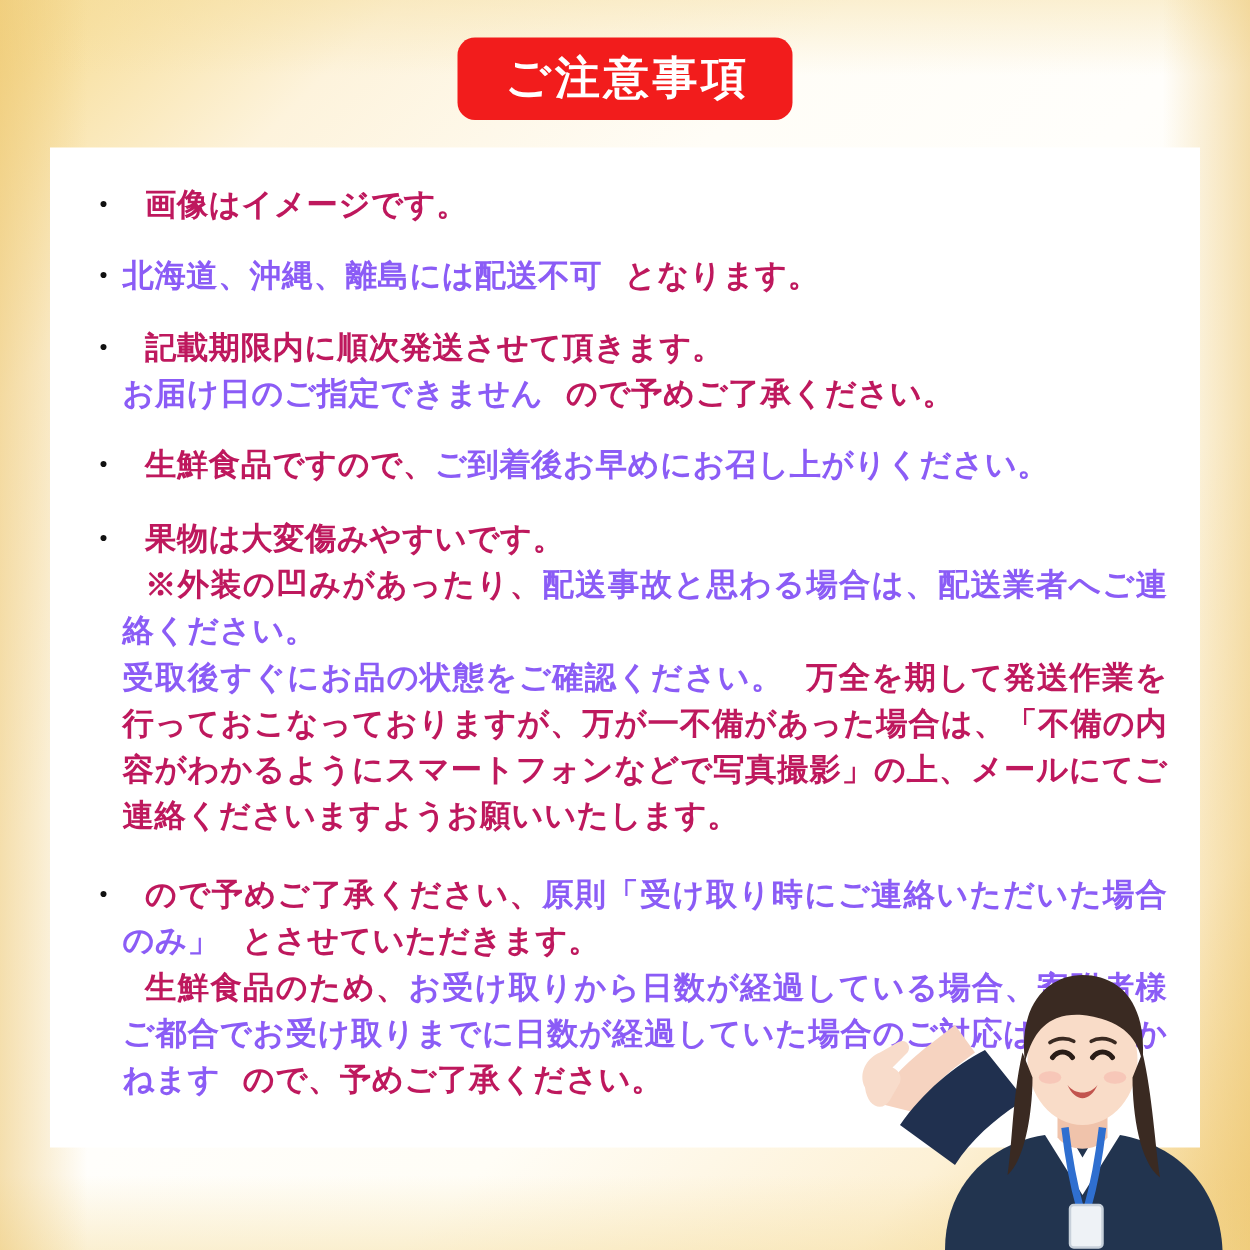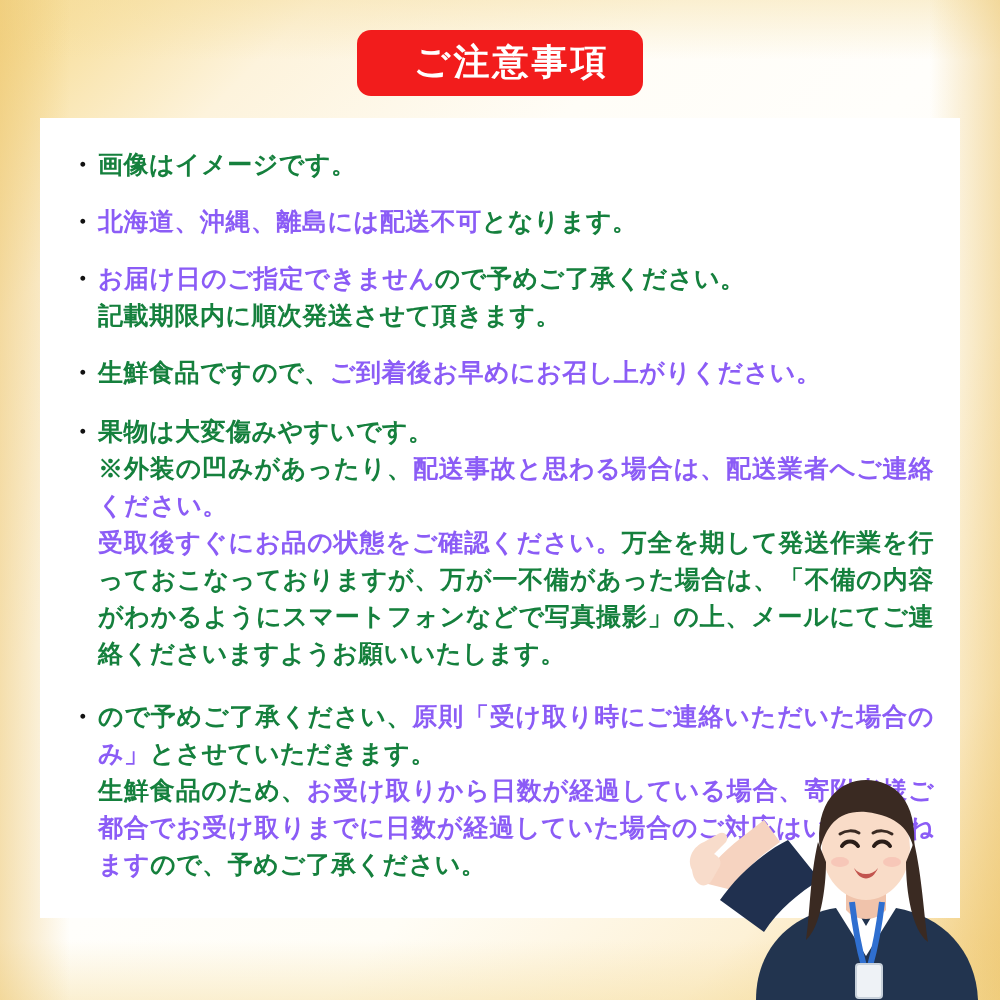--- a/index.html
+++ b/index.html
@@ -44,21 +44,21 @@
     text-align: center;
     z-index: 5;
   }
   .title-badge {
     display: inline-block;
     background: #f21c1c;
     color: #ffffff;
     font-size: 36px;
     font-weight: bold;
     letter-spacing: 3px;
-    padding: 14px 34px 16px 57px;
+    padding: 14px 34px 16px 38px;
     border-radius: 14px;
     line-height: 1;
   }
 
   
   .card {
     position: absolute;
     left: 40px;
     top: 118px;
     width: 920px;
@@ -91,21 +91,21 @@
     color: #111111;
     font-weight: bold;
   }
   .line {
     display: block;
   }
   .line.indent {
     text-indent: 0;
   }
   .red { color: #8b5cf6; }
-  .blk { color: #15803d; }
+  .blk { color: #be185d; margin-left: 18px; }
 
   .para {
     display: block;
     text-align: justify;
   }
 
   
   .item-1 { margin-bottom: 20px; }
   .item-2 { margin-bottom: 20px; }
   .item-3 { margin-bottom: 20px; }
@@ -144,25 +144,25 @@
 
       <li class="note-item item-2">
         <span class="bullet">・</span>
         <span class="line">
           <span class="red">北海道、沖縄、離島には配送不可</span><span class="blk">となります。</span>
         </span>
       </li>
 
       <li class="note-item item-3">
         <span class="bullet">・</span>
+        <span class="line">
+          <span class="blk">記載期限内に順次発送させて頂きます。</span>
+        </span>
         <span class="line indent">
           <span class="red">お届け日のご指定できません</span><span class="blk">ので予めご了承ください。</span>
-        </span>
-        <span class="line">
-          <span class="blk">記載期限内に順次発送させて頂きます。</span>
         </span>
       </li>
 
       <li class="note-item item-4">
         <span class="bullet">・</span>
         <span class="line">
           <span class="blk">生鮮食品ですので、</span><span class="red">ご到着後お早めにお召し上がりください。</span>
         </span>
       </li>
 

